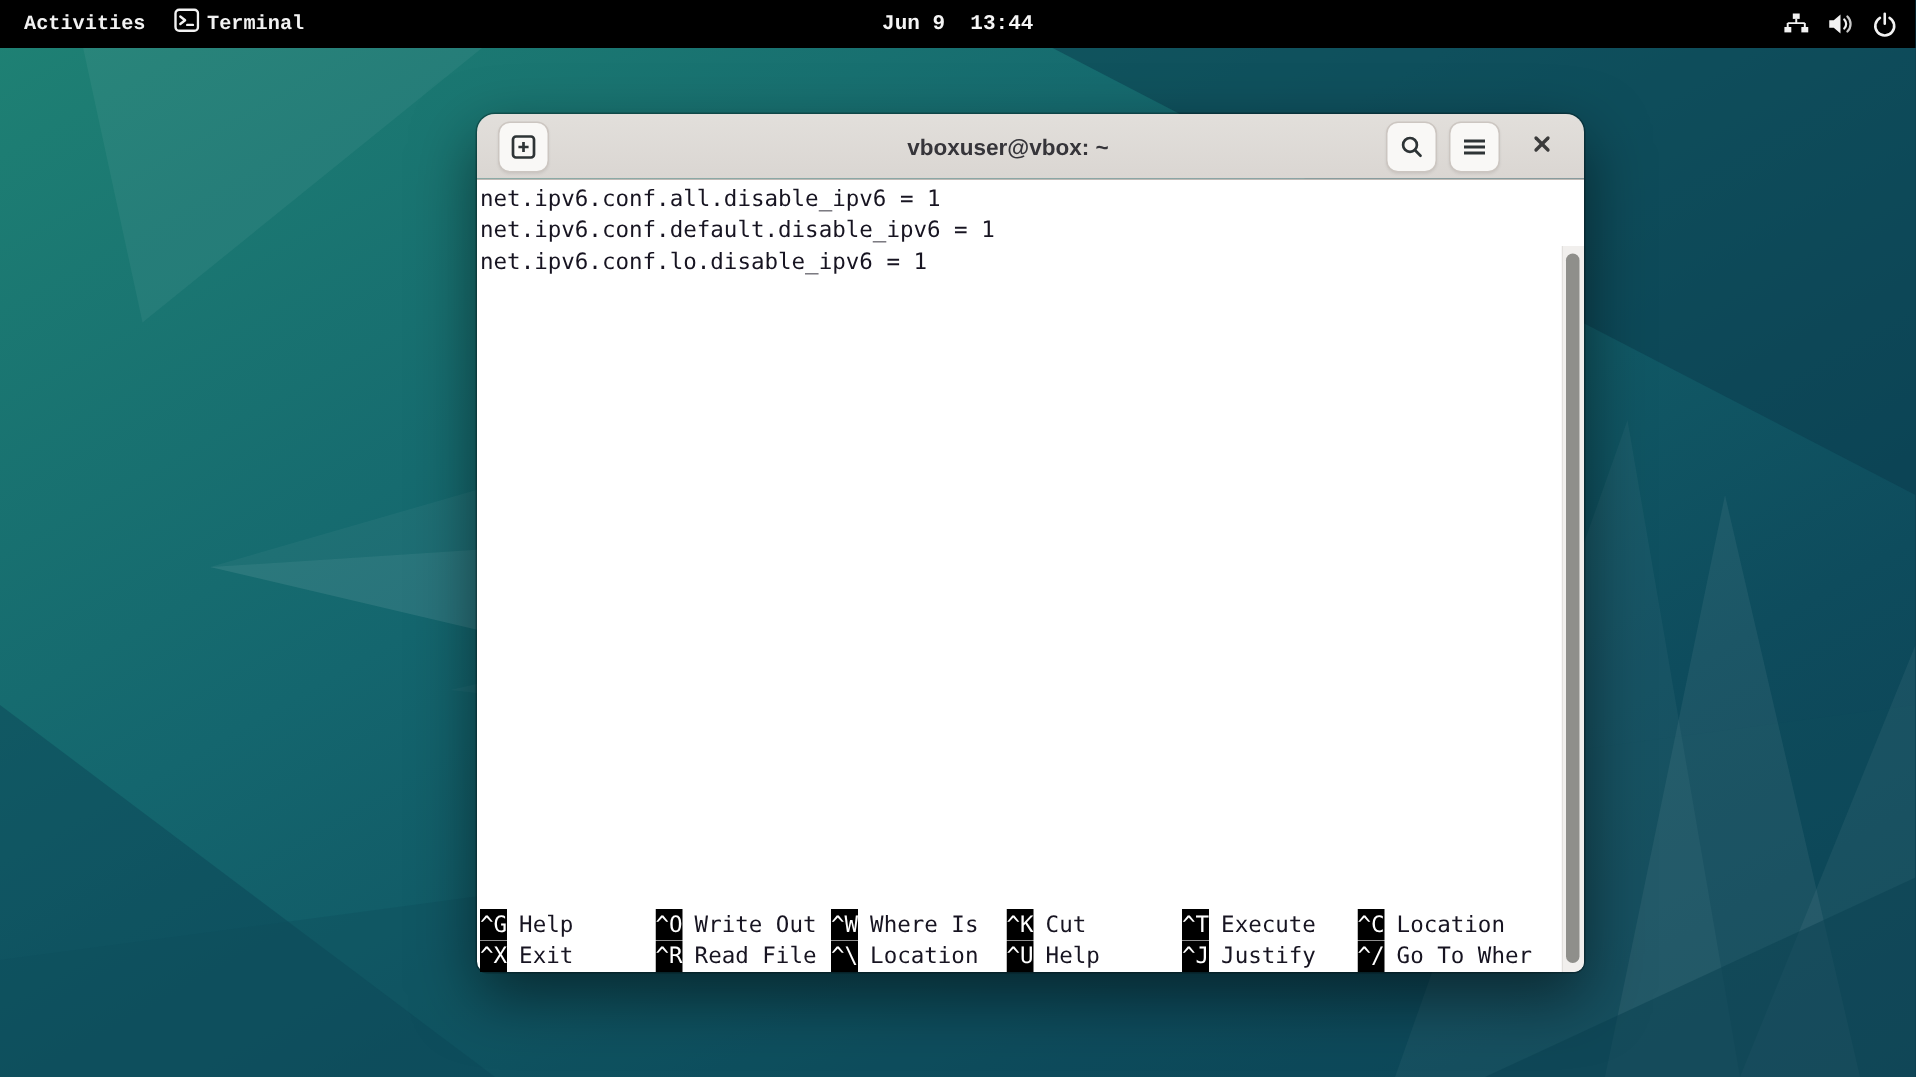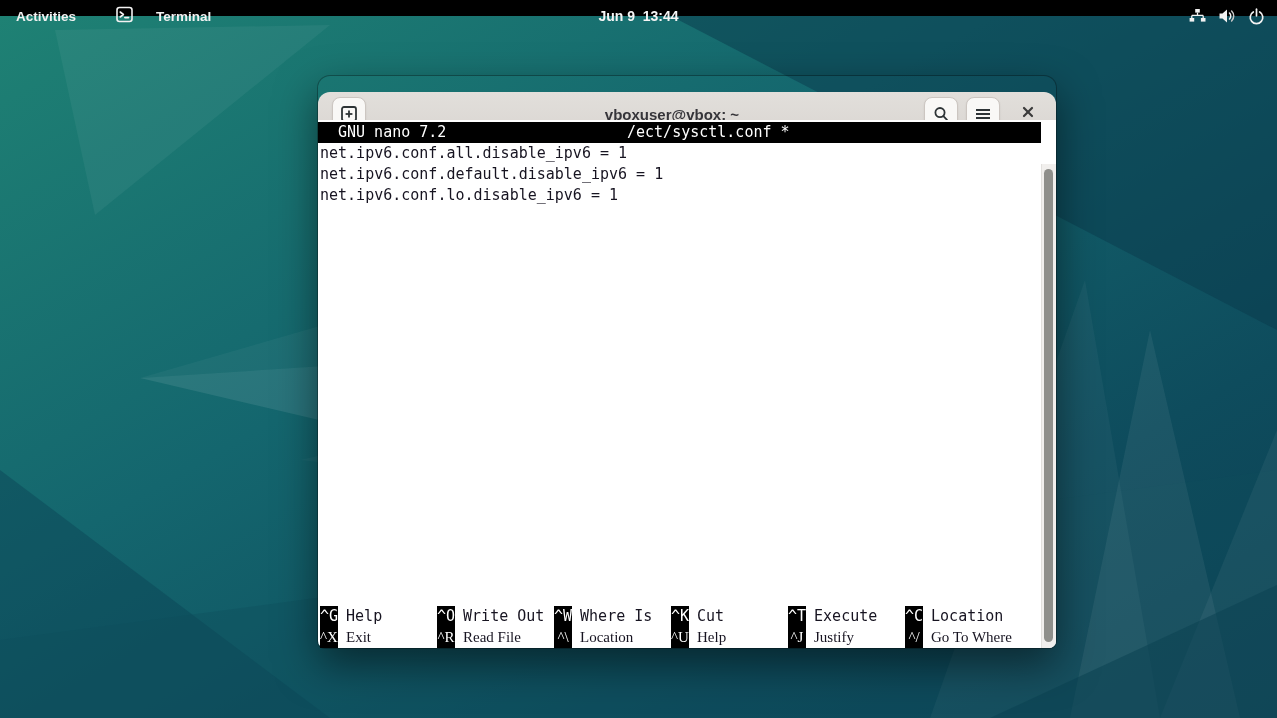--- a/index.html
+++ b/index.html
@@ -4,40 +4,40 @@
 <style>
   * { margin:0; padding:0; box-sizing:border-box; }
   html,body { width:1277px; height:718px; overflow:hidden; background:#0c4053;
               font-family:"Liberation Sans", sans-serif; }
 
   
   .desktop { position:absolute; left:0; top:0; width:1277px; height:718px; }
   .desktop svg { display:block; width:100%; height:100%; }
 
   
-  .top-bar { position:absolute; left:0; top:0; width:1277px; height:16px;
-             background:#000; color:#fff; z-index:50; }
+  .top-bar { position:absolute; left:0; top:0; width:1277px; height:32px;
+             background:#000; color:#fff; z-index:50;font-family:Liberation Mono, monospace; }
   .activities { position:absolute; left:16px; top:0; height:32px; display:flex; align-items:center;
                 font-size:13.5px; font-weight:bold; color:#f2f2f2; cursor:pointer; }
   .app-indicator { position:absolute; left:116px; top:0; height:32px; display:flex; align-items:center;
-                   gap:23px; font-size:13.5px; font-weight:bold; color:#f2f2f2; cursor:pointer; }
+                   gap:5px; font-size:13.5px; font-weight:bold; color:#f2f2f2; cursor:pointer; }
   .clock { position:absolute; left:0; right:0; top:0; height:32px; display:flex; align-items:center;
            justify-content:center; font-size:14px; font-weight:bold; color:#f5f5f5;
            white-space:pre; pointer-events:none; }
   .clock-hit { position:absolute; left:560px; top:0; width:160px; height:32px; cursor:pointer; }
   .status-icons { position:absolute; right:12px; top:0; height:32px; display:flex; align-items:center;
                   gap:12px; cursor:pointer; }
   .status-icons svg { display:block; }
 
   
   .window { position:absolute; left:318px; top:76px; width:738px; height:572px;
             border-radius:12px 12px 7px 7px;
             box-shadow:0 16px 42px rgba(0,0,0,.5), 0 0 0 1px rgba(0,0,0,.28);
             z-index:10; }
-  .headerbar { position:absolute; left:0; top:16px; right:0; height:44px;
+  .headerbar { position:absolute; left:0; top:0; right:0; height:44px;
                background:linear-gradient(#e2dfdb, #dad6d2);
                border-bottom:1px solid #bfbab5; border-radius:12px 12px 0 0; }
   .hb-btn { position:absolute; top:5px; width:34px; height:34px; border-radius:8px;
             background:#f9f8f6; border:1px solid #ccc6c1;
             box-shadow:0 1px 2px rgba(0,0,0,.08);
             display:flex; align-items:center; justify-content:center; cursor:pointer; }
   .hb-btn svg { display:block; }
   .btn-newtab { left:14px; }
   .btn-search { right:98px; }
   .btn-menu   { right:56px; }
@@ -54,21 +54,21 @@
               color:#171421; cursor:text; }
   .nano-screen { position:absolute; left:0; top:2px; right:15px; bottom:0; }
   .nano-titlebar { position:relative; height:21px; background:#000; color:#fff; white-space:pre; }
   .nano-version { position:absolute; left:20px; top:0; }
   .nano-filename { position:absolute; left:309px; top:0; }
   .buf-line { height:21px; padding-left:2px; white-space:pre; }
   .cursor { display:inline-block; width:9px; height:18px; background:#171421;
             vertical-align:text-bottom; }
 
   .shortcut-row { position:absolute; left:2px; right:0; height:21px; display:flex; }
-  .row1 { bottom:21px; } .row2 { bottom:0;font-family:Liberation Serif, serif; }
+  .row1 { bottom:21px; } .row2 { bottom:0; }
   .sc-cell { flex:0 0 117px; width:117px; white-space:pre; overflow:hidden; }
   .sc-key { display:inline-block; min-width:18px; text-align:center;
             background:#000; color:#fff; }
   .sc-label { margin-left:8px; }
 
   
   .scrollbar { position:absolute; top:44px; right:0; width:15px; bottom:0;
                background:#f1efed; border-left:1px solid #e2e0dd; border-radius:0 0 7px 0; }
   .scroll-thumb { position:absolute; left:2px; right:3px; top:5px; bottom:6px;
                   background:#8f8f8b; border-radius:5px; cursor:grab; }
@@ -183,24 +183,20 @@
           <line x1="3" y1="3" x2="11" y2="11" stroke="#3b3b3b" stroke-width="2.2" stroke-linecap="round"></line>
           <line x1="11" y1="3" x2="3" y2="11" stroke="#3b3b3b" stroke-width="2.2" stroke-linecap="round"></line>
         </svg>
       </span>
     </div>
   </div>
 
   <div class="terminal">
     <div class="nano-screen">
 
-      <div class="nano-titlebar">
-        <span class="nano-version">GNU nano 7.2</span>
-        <span class="nano-filename">/ect/sysctl.conf *</span>
-      </div>
 
       <div>
         <div class="buf-line">net.ipv6.conf.all.disable_ipv6 = 1</div>
         <div class="buf-line">net.ipv6.conf.default.disable_ipv6 = 1</div>
         <div class="buf-line">net.ipv6.conf.lo.disable_ipv6 = 1</div>
       </div>
 
       <div class="shortcut-row row1">
         <span class="sc-cell"><span class="sc-key">^G</span><span class="sc-label">Help</span></span>
         <span class="sc-cell"><span class="sc-key">^O</span><span class="sc-label">Write Out</span></span>

